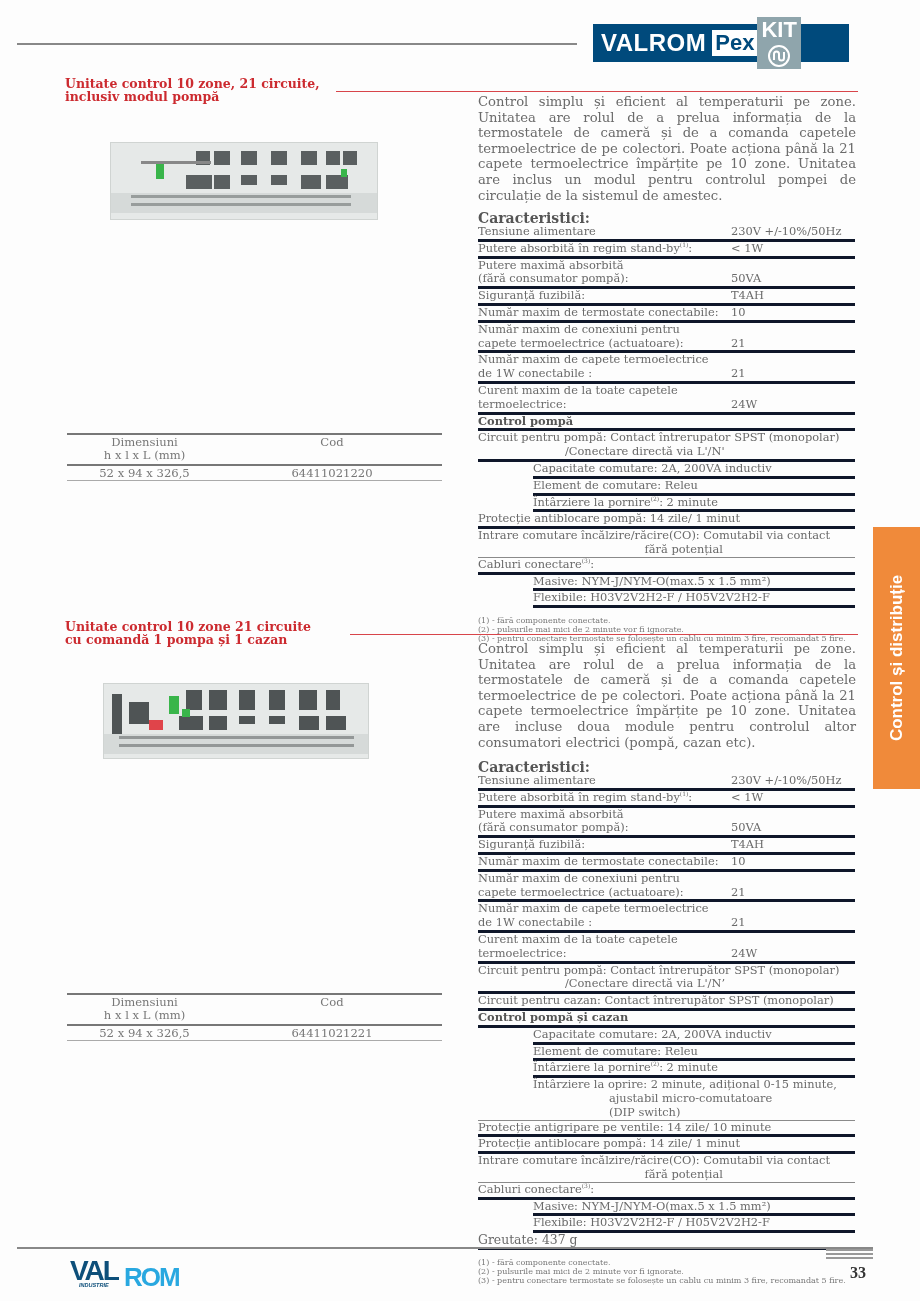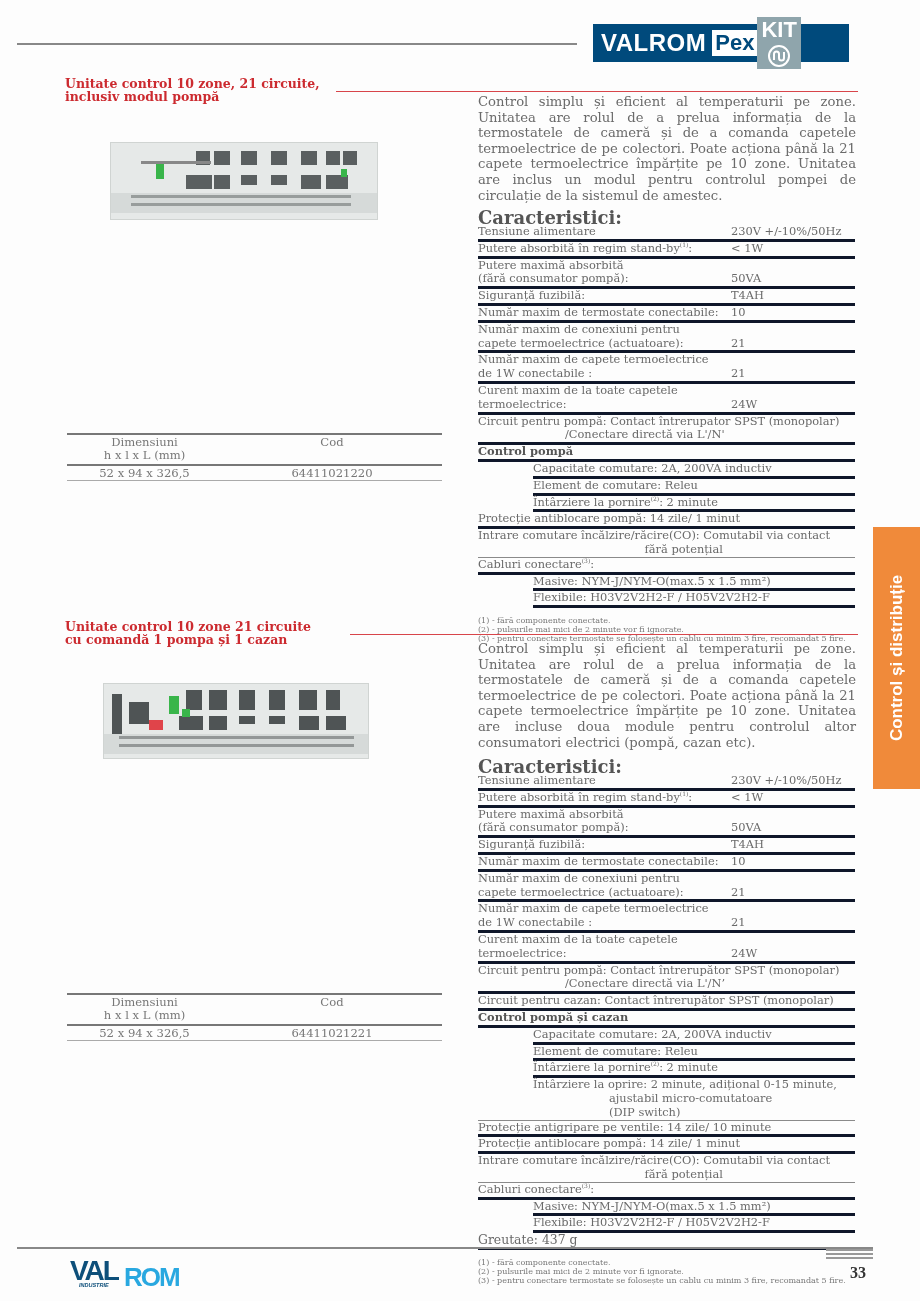--- a/index.html
+++ b/index.html
@@ -10,21 +10,21 @@
   .brand { left:593px; top:24px; width:256px; height:38px; background:#004a7c; display:flex; align-items:center; }
   .brand .v { color:#fff; font-family:"Liberation Sans", sans-serif; font-weight:bold; font-size:24px; padding-left:8px; letter-spacing:0.5px; }
   .brand .pex { margin-left:6px; background:#fff; color:#004a7c; font-family:"Liberation Sans", sans-serif; font-weight:bold; font-size:22px; padding:1px 3px; line-height:24px; }
   .brand .kit { background:#8fa5ac; color:#fff; font-family:"Liberation Sans", sans-serif; font-weight:bold; font-size:22px; padding:1px 4px; line-height:24px; display:flex; align-items:center; gap:2px;flex-direction:column; }
   .brand .kit svg { display:block; }
   .ptitle { color:#cc2a2f; font-weight:bold; font-size:12.5px; line-height:13px; left:65px; }
   .redline { height:1px; background:#d8454a; }
   .desc { left:478px; width:378px; font-size:13.2px; line-height:15.6px; color:#6a6a6a; text-align:justify; }
   .photo { background:#e9ecea; border:1px solid #d0d4d2; }
   .specs { left:478px; width:377px; font-size:11.4px; line-height:13.8px; }
-  .specs .hdr { font-weight:bold; font-size:18px; color:#555; line-height:14px; }
+  .specs .hdr { font-weight:bold; font-size:14px; color:#555; line-height:14px; }
   .row { border-bottom:3px solid #0f172a; display:flex; }
   .row .k { flex:0 0 253px; white-space:pre; }
   .row .val { flex:1; white-space:pre; }
   .row.full .k { flex:1; }
   .row.ind { margin-left:55px; }
   .row.bold { font-weight:bold; color:#555; }
   .row.noline { border-bottom:none; }
   sup { font-size:6px; vertical-align:super; line-height:0; }
   .notes { font-size:8px; line-height:9px; color:#777; margin-top:8px; }
   .dimtable { left:67px; width:375px; font-size:11.6px; color:#777; }
@@ -145,26 +145,26 @@
 de 1W conectabile :</span>
       <span class="val">
 21</span>
     </div>
   <div class="row">
       <span class="k">Curent maxim de la toate capetele
 termoelectrice:</span>
       <span class="val">
 24W</span>
     </div>
+  <div class="row bold">
+      <span class="k">Control pompă</span>
+    </div>
   <div class="row full">
       <span class="k">Circuit pentru pompă: Contact întrerupator SPST (monopolar)
                         /Conectare directă via L'/N'</span>
-    </div>
-  <div class="row bold">
-      <span class="k">Control pompă</span>
     </div>
   <div class="row full ind">
       <span class="k">Capacitate comutare: 2A, 200VA inductiv</span>
     </div>
   <div class="row full ind">
       <span class="k">Element de comutare: Releu</span>
     </div>
   <div class="row full ind">
       <span class="k"><span>Întârziere la pornire</span><sup>(2)</sup><span>: 2 minute</span></span>
     </div>

